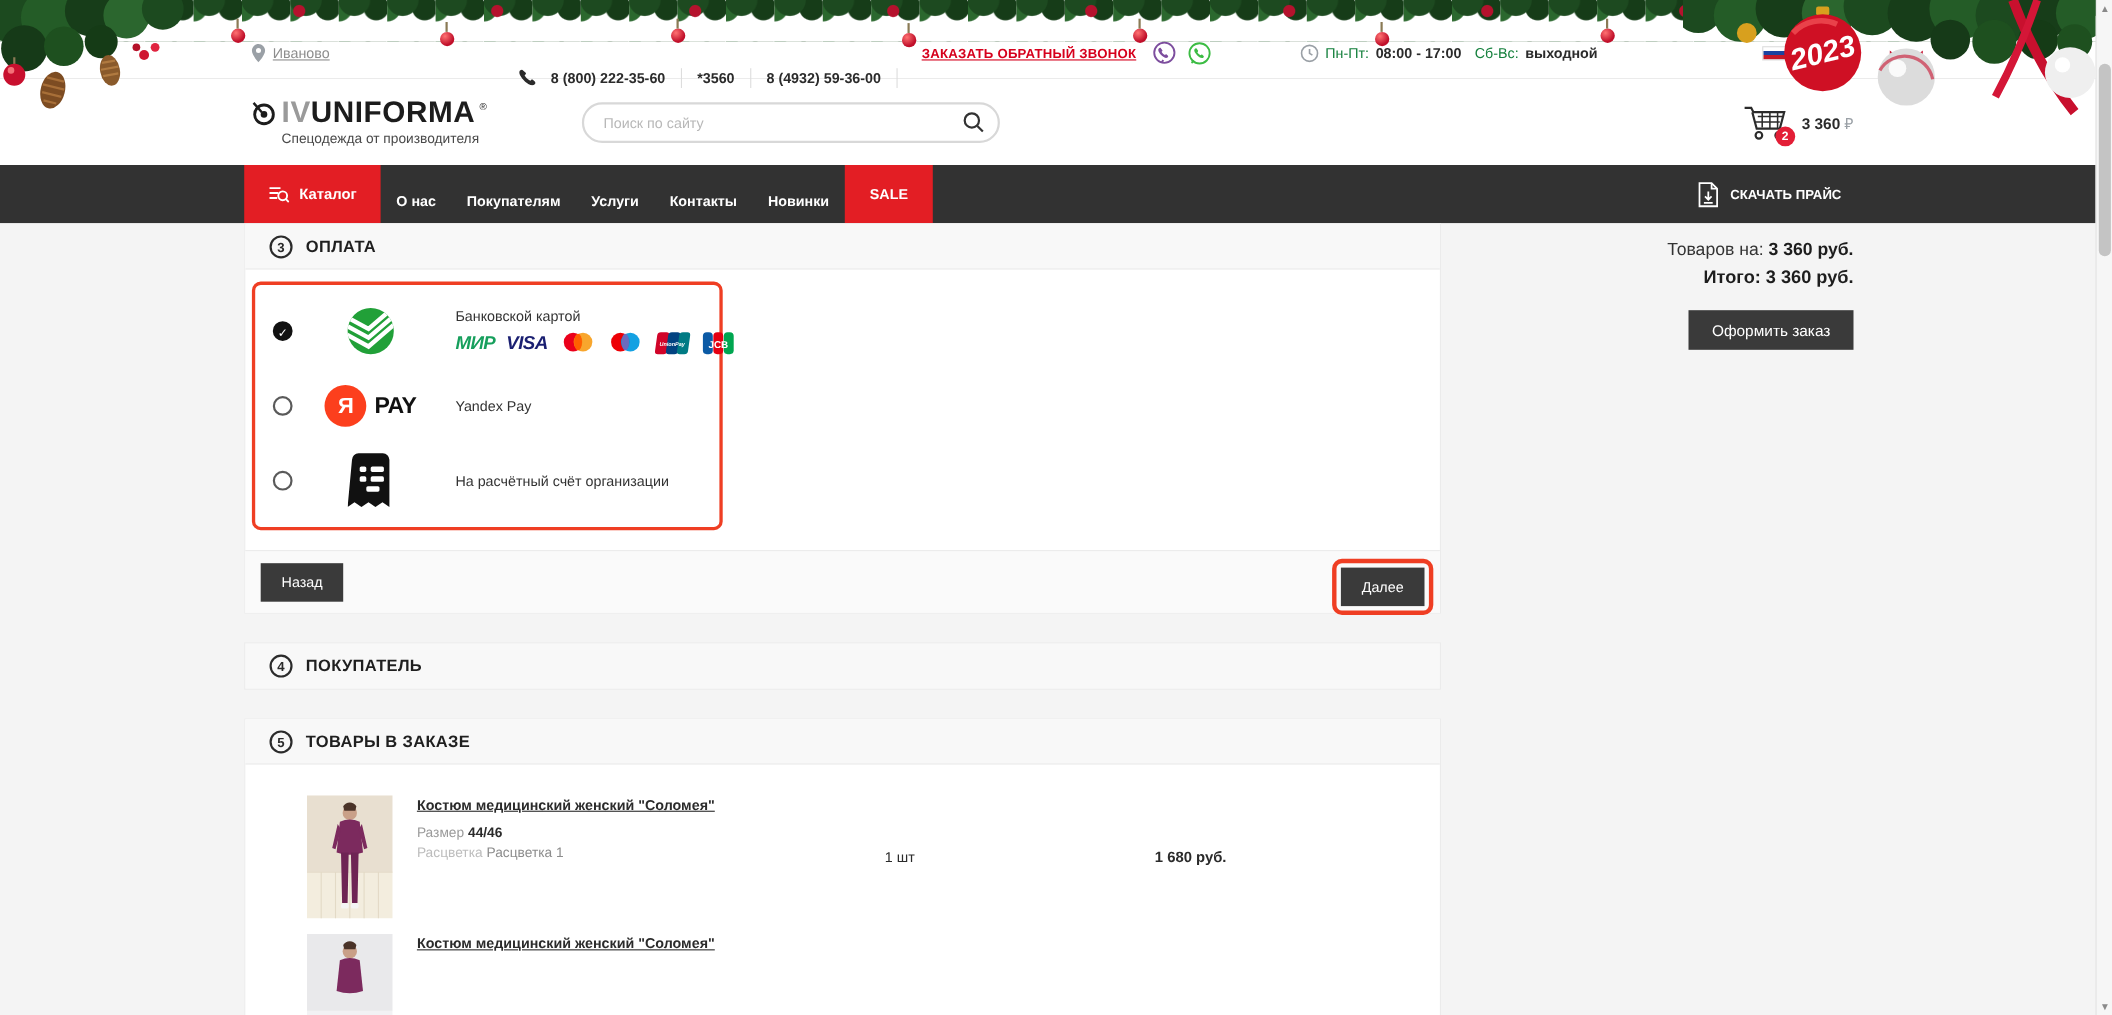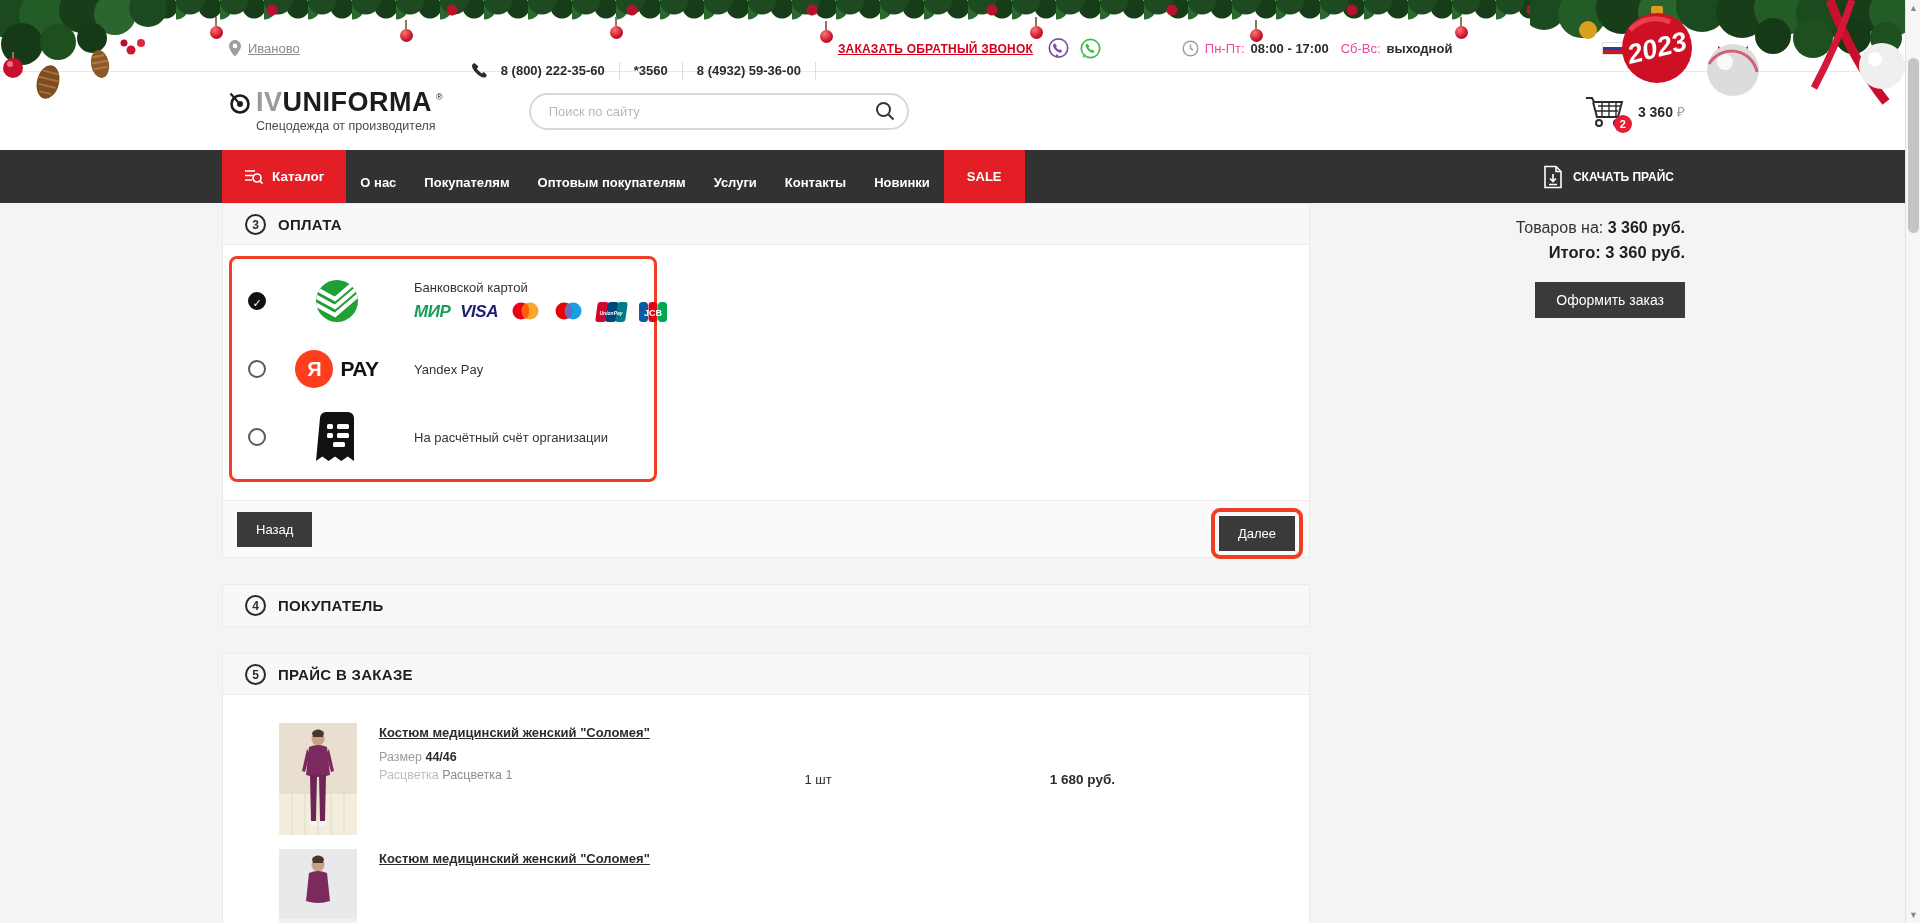--- a/index.html
+++ b/index.html
@@ -38,21 +38,21 @@
   
   .topbar{ height:72px; display:flex; align-items:center; padding:26px 238px 0 228px;
     border-bottom:1px solid #e9e9e9; background:#fff; font-size:13px;}
   .tb-city{ display:flex; align-items:center; gap:6px; margin-right:172px;}
   .tb-city a{ color:#8d8d8d; text-decoration:underline; font-size:13px;}
   .tb-phones{ display:flex; align-items:center; gap:14px; font-weight:bold; color:#2b2b2b;margin-top:44px;}
   .tb-sep{ width:1px; height:18px; background:#ddd;}
   .tb-callback{ margin-left:22px; color:#d6001c; font-weight:bold; font-size:12px; text-decoration:underline; letter-spacing:.2px;}
   .tb-msgr{ display:flex; gap:9px; margin-left:14px; align-items:center;}
   .tb-hours{ margin-left:auto; display:flex; align-items:center; gap:6px;}
-  .tb-hours .lab{ color:#ec4899;text-align:right;}
+  .tb-hours .lab{ color:#15803d;text-align:right;}
   .tb-hours .val{ font-weight:bold; color:#2b2b2b;}
   .tb-currency{ margin-left:150px; display:flex; align-items:center; gap:7px; color:#555;}
   .flag-ru{ width:22px; height:13px; border:1px solid #ddd; display:inline-block;
     background:linear-gradient(#fff 0 33%, #1b43a0 33% 66%, #c51927 66% 100%);}
   .tb-caret{ font-size:9px; color:#777;}
 
   
   .mainheader{ height:78px; display:flex; align-items:center; padding:0 235px 0 228px; background:#fff;}
   .logo{ display:flex; flex-direction:column; margin-right:86px;}
   .logo-line{ display:flex; align-items:center; gap:4px;}
@@ -257,21 +257,20 @@
           <path d="M1 3h10M1 7.5h8M1 12h7" stroke="#fff" stroke-width="1.7"></path>
           <circle cx="13" cy="10" r="4" fill="none" stroke="#fff" stroke-width="1.7"></circle>
           <path d="M16 13 l2.5 2.8" stroke="#fff" stroke-width="1.7"></path>
         </svg>
     </span>
     <span>Каталог</span>
   </div>
   <div class="nav-items">
     <span class="nav-item">О нас</span>
     <span class="nav-item">Покупателям</span>
-    <span class="nav-item">Оптовым покупателям</span>
     <span class="nav-item">Услуги</span>
     <span class="nav-item">Контакты</span>
     <span class="nav-item">Новинки</span>
   </div>
   <span class="nav-sale">SALE</span>
   <div class="nav-price">
     <span class="icon">
       <svg width="20" height="24" viewBox="0 0 20 24">
           <path d="M2 1.5 h11 l5 5 v16 h-16 z" fill="none" stroke="#fff" stroke-width="1.6"></path>
           <path d="M13 1.5 v5 h5" fill="none" stroke="#fff" stroke-width="1.6"></path>
@@ -395,21 +394,21 @@
     <section class="card">
       <div class="card-head no-border">
         <span class="step-circle">4</span>
         <span class="card-title">ПОКУПАТЕЛЬ</span>
       </div>
     </section>
 
     <section class="card" style="margin-bottom:0">
       <div class="card-head">
         <span class="step-circle">5</span>
-        <span class="card-title">ПРАЙС В ЗАКАЗЕ</span>
+        <span class="card-title">ТОВАРЫ В ЗАКАЗЕ</span>
       </div>
 
       <div class="order-item">
         <span class="oi-thumb">
           <svg width="78" height="112" viewBox="0 0 78 112">
               <rect width="78" height="70" fill="#e8dfd0"></rect>
               <rect y="70" width="78" height="42" fill="#f3edde"></rect>
               <path d="M0 70 h78 M13 70 v42 M26 70 v42 M39 70 v42 M52 70 v42 M65 70 v42" stroke="#e3dac6" stroke-width="1"></path>
               <circle cx="39" cy="16" r="6.5" fill="#c9a088"></circle>
               <path d="M33 10 a7 7 0 0 1 12 0 l-1 4 h-10 z" fill="#4a3328"></path>

